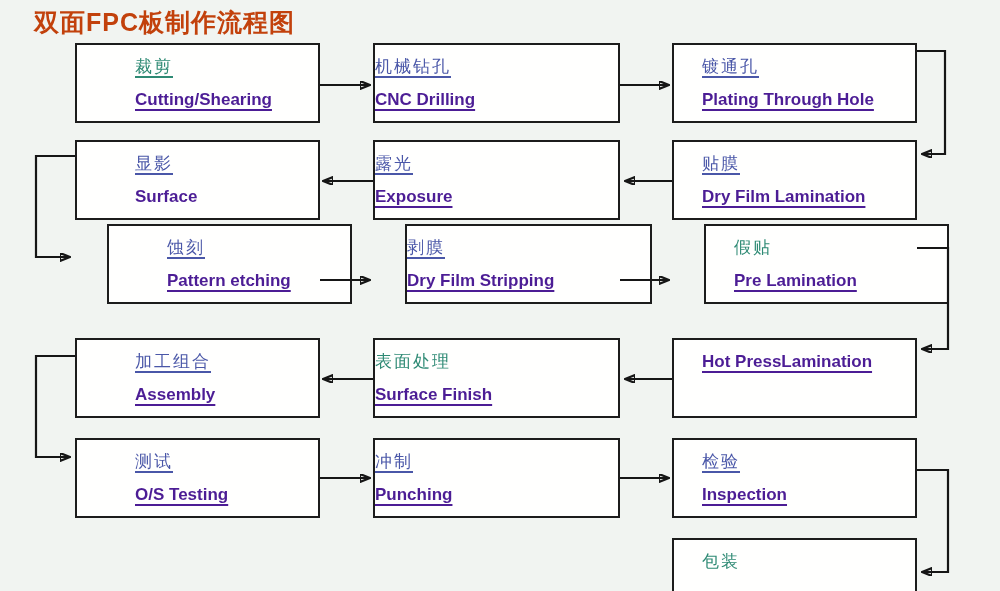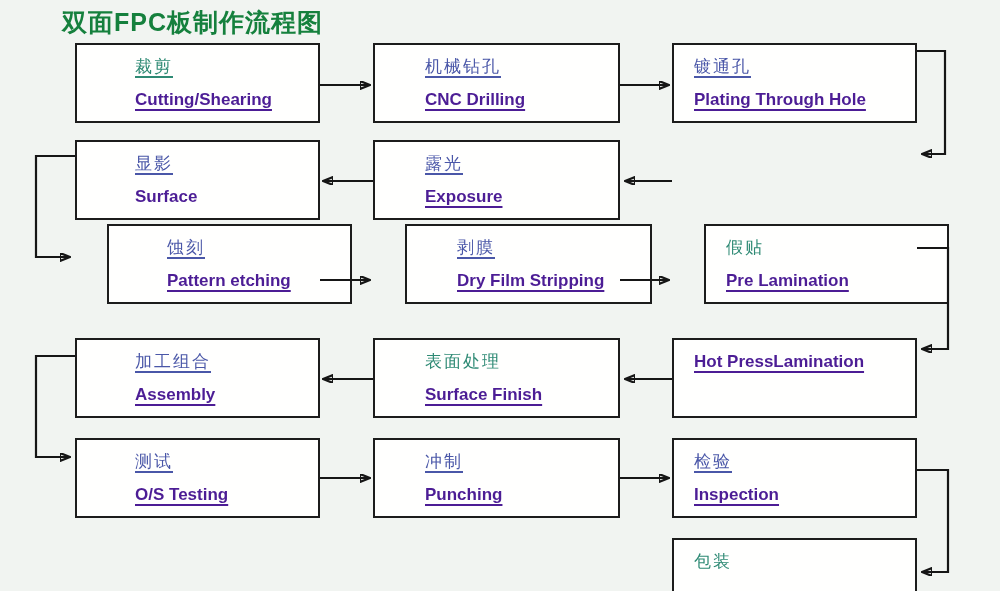--- a/index.html
+++ b/index.html
@@ -3,30 +3,30 @@
 <meta charset="utf-8">
 <style>
   html,body{margin:0;padding:0;}
   body{font-family:"Liberation Sans","DejaVu Sans",sans-serif;}
   .stage{
     position:relative;width:1000px;height:591px;overflow:hidden;
     background:#f1f4f1;
   }
   .title{
     position:absolute;left:34px;top:6px;
-    font-size:25px;font-weight:bold;color:#15803d;letter-spacing:1px;margin-left:28px;
+    font-size:25px;font-weight:bold;color:#c2410c;letter-spacing:1px;
   }
   .node{
     position:absolute;height:80px;box-sizing:border-box;
     background:#fffffe;border:2px solid #1c1c1c;
     padding-top:10px;
   }
   .c1{left:75px;width:245px;padding-left:58px;}
-  .c2{left:373px;width:247px;padding-left:50px;}
-  .c3{left:672px;width:245px;padding-left:20px;}
+  .c2{left:373px;width:247px;}
+  .c3{left:672px;width:245px;padding-left:28px;}
   .r1{top:43px;}
   .r2{top:140px;}
   .r3{top:224px;margin-left:32px;}
   .r4{top:338px;}
   .r5{top:438px;}
   .r6{top:538px;}
   .cn{
     font-size:17px;color:#4a57a8;letter-spacing:2px;
     line-height:24px;margin-bottom:9px;
   }
@@ -58,20 +58,24 @@
     <div class="en u">Plating Through Hole</div>
   </div>
 
   <div class="node r2 c1">
     <div class="cn u">显影</div>
     <div class="en">Surface</div>
   </div>
   <div class="node r2 c2">
     <div class="cn u">露光</div>
     <div class="en u">Exposure</div>
+  </div>
+  <div class="node r2 c3">
+    <div class="cn u">贴膜</div>
+    <div class="en u">Dry Film Lamination</div>
   </div>
 
   <div class="node r3 c1">
     <div class="cn u">蚀刻</div>
     <div class="en u">Pattern etching</div>
   </div>
   <div class="node r3 c2">
     <div class="cn u">剥膜</div>
     <div class="en u">Dry Film Stripping</div>
   </div>

